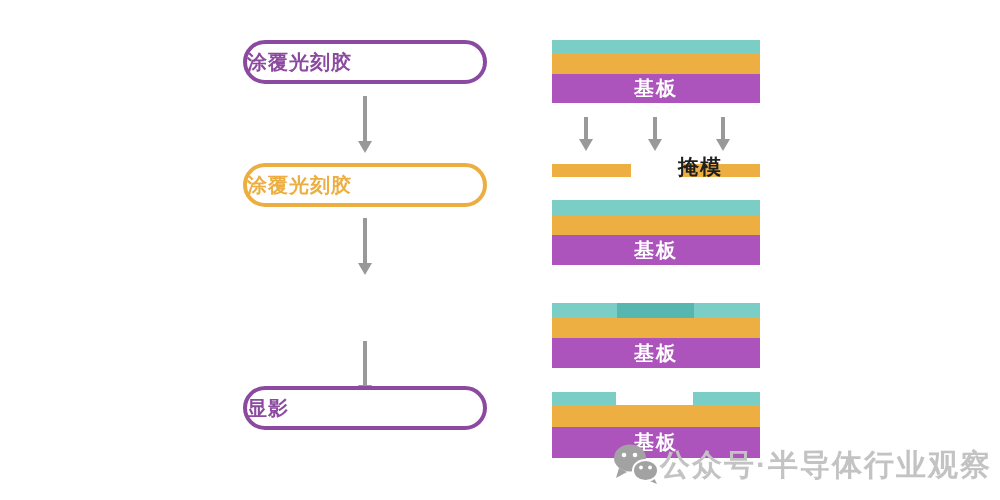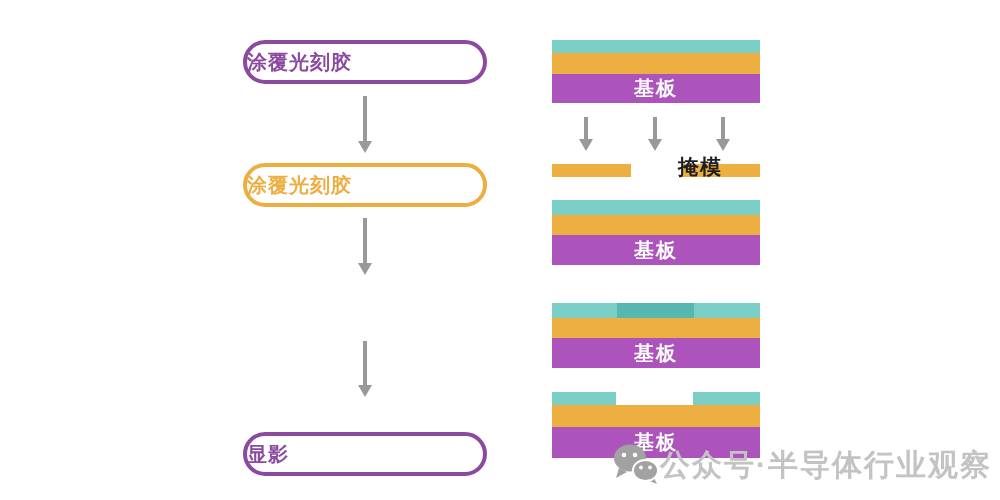--- a/index.html
+++ b/index.html
@@ -58,21 +58,21 @@
   </div>
   <div class="varrow" style="left:363px;top:96px;height:45px"></div>
 
   <div class="pill c-orange" style="top:163px">
     <span>涂覆光刻胶</span>
   </div>
   <div class="varrow" style="left:363px;top:218px;height:45px"></div>
 
   <div class="varrow" style="left:363px;top:341px;height:44px"></div>
 
-  <div class="pill c-purple" style="top:432px">
+  <div class="pill c-purple" style="top:386px">
     <span>显影</span>
   </div>
 
   <div class="stack" style="top:40px">
     <div class="layer teal" style="height:13px"></div>
     <div class="layer orange" style="height:21px"></div>
     <div class="layer purple" style="height:29px">
       <span class="sub-label">基板</span>
     </div>
   </div>

